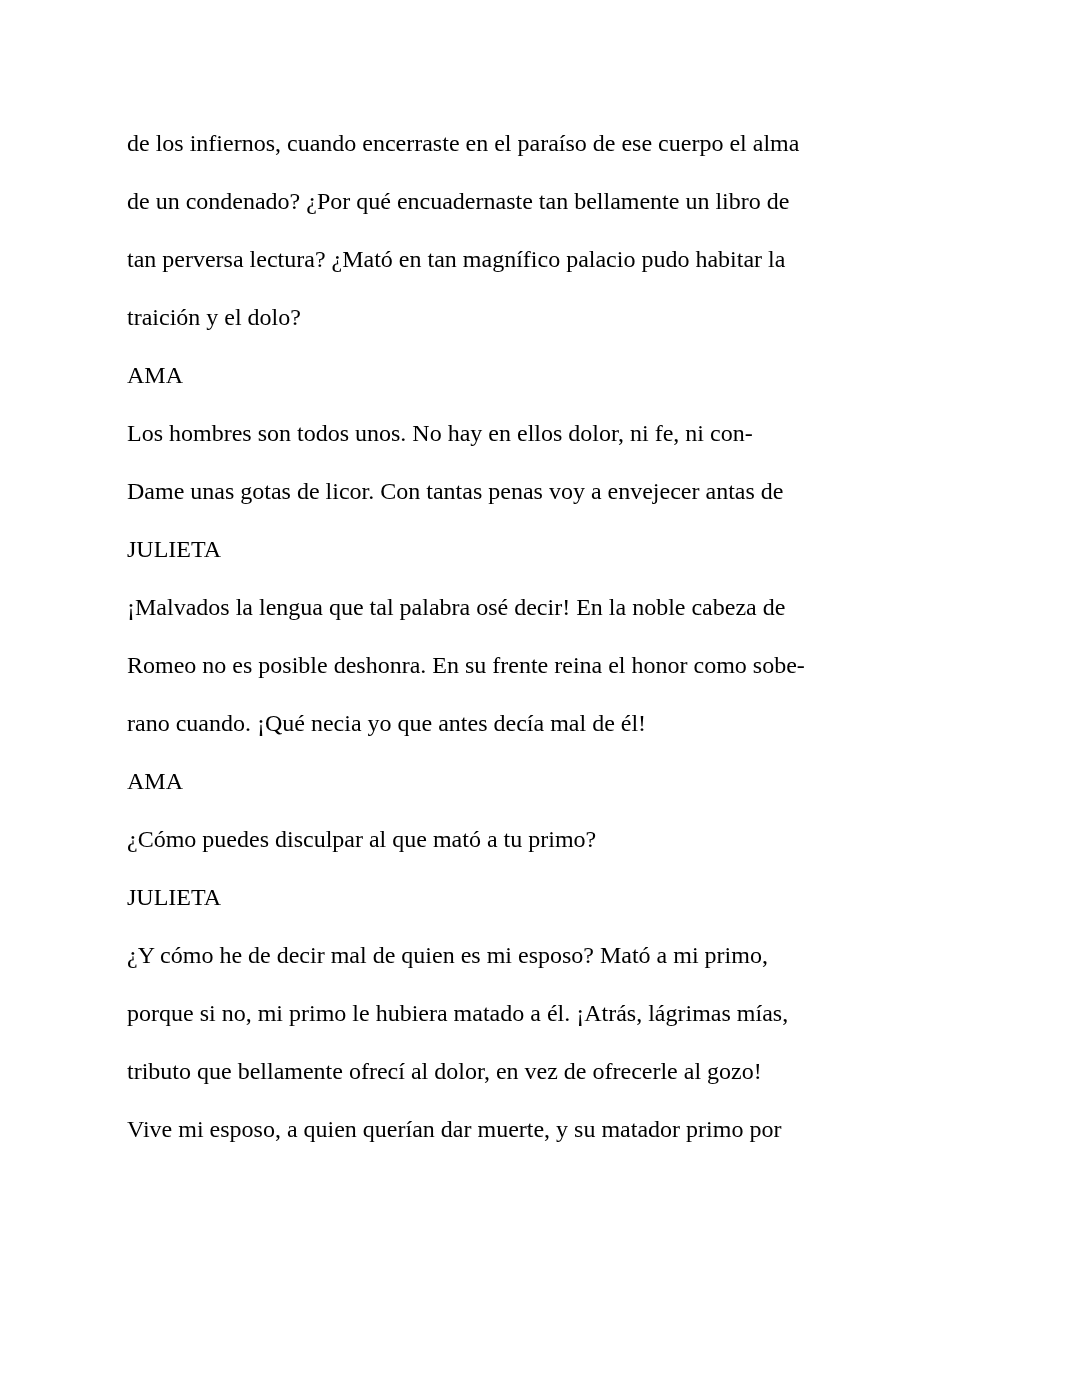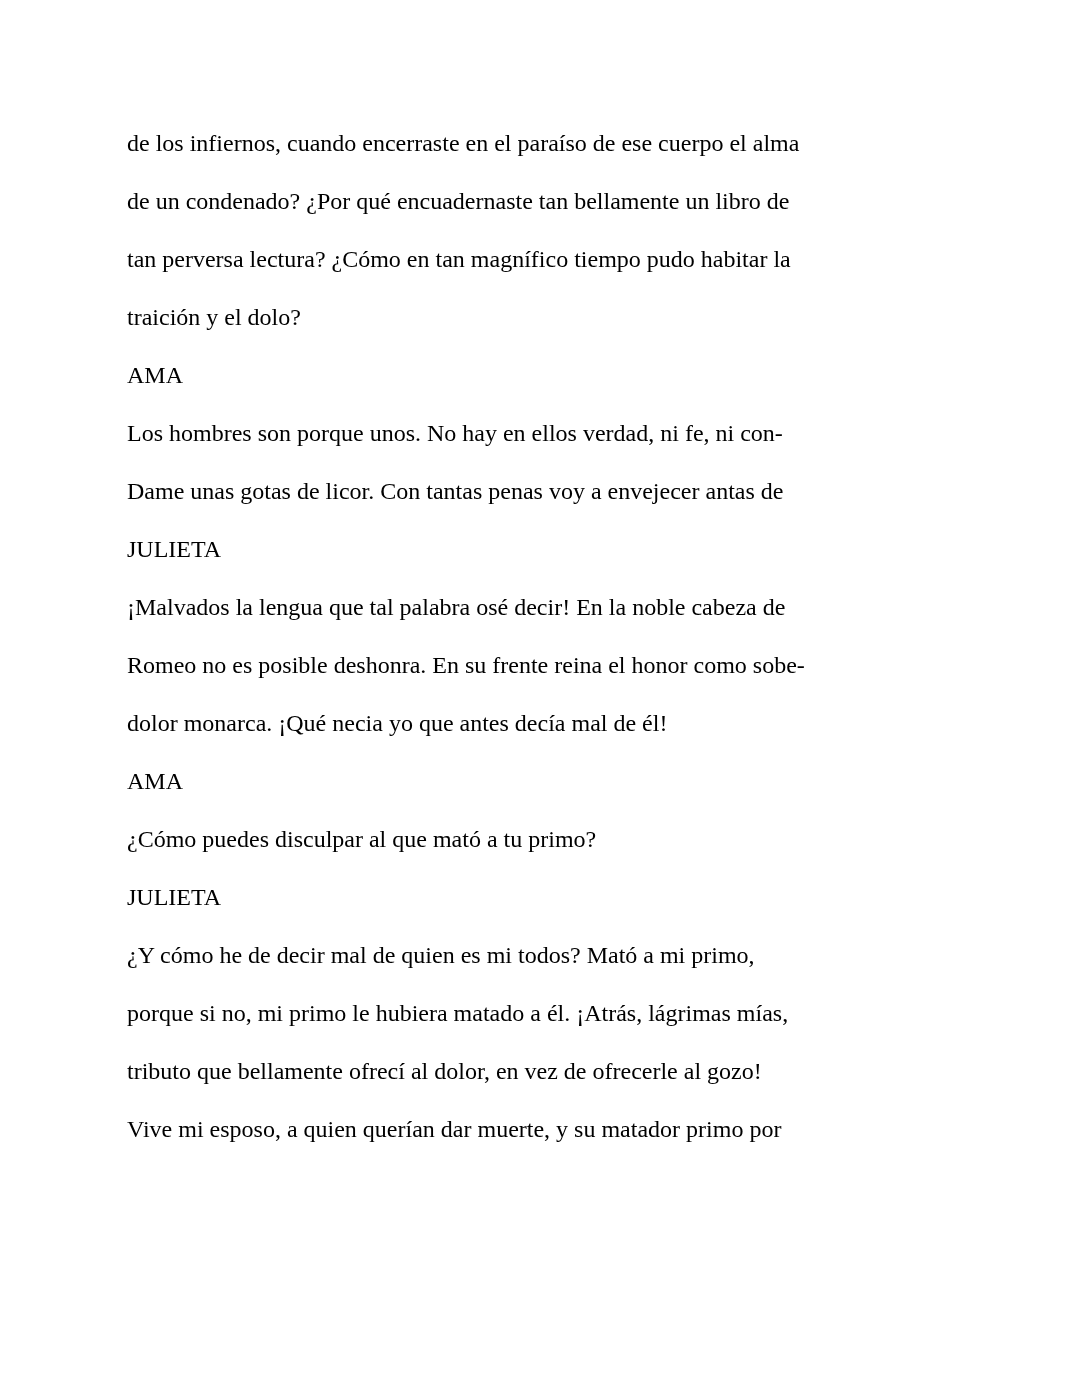--- a/index.html
+++ b/index.html
@@ -38,30 +38,30 @@
   }
 </style>
 </head>
 <body>
 
 <div class="page">
   <div class="text-block" id="text-block">
 
   <div class="text-line">de los infiernos, cuando encerraste en el paraíso de ese cuerpo el alma</div>
       <div class="text-line">de un condenado? ¿Por qué encuadernaste tan bellamente un libro de</div>
-      <div class="text-line">tan perversa lectura? ¿Cómo en tan magnífico tiempo pudo habitar la</div>
+      <div class="text-line">tan perversa lectura? ¿Mató en tan magnífico palacio pudo habitar la</div>
       <div class="text-line">traición y el dolo?</div>
       <div class="text-line">AMA</div>
-      <div class="text-line">Los hombres son porque unos. No hay en ellos verdad, ni fe, ni con-</div>
+      <div class="text-line">Los hombres son todos unos. No hay en ellos dolor, ni fe, ni con-</div>
       <div class="text-line">Dame unas gotas de licor. Con tantas penas voy a envejecer antas de</div>
       <div class="text-line">JULIETA</div>
       <div class="text-line">¡Malvados la lengua que tal palabra osé decir! En la noble cabeza de</div>
       <div class="text-line">Romeo no es posible deshonra. En su frente reina el honor como sobe-</div>
-      <div class="text-line">dolor monarca. ¡Qué necia yo que antes decía mal de él!</div>
+      <div class="text-line">rano cuando. ¡Qué necia yo que antes decía mal de él!</div>
       <div class="text-line">AMA</div>
       <div class="text-line">¿Cómo puedes disculpar al que mató a tu primo?</div>
       <div class="text-line">JULIETA</div>
-      <div class="text-line">¿Y cómo he de decir mal de quien es mi todos? Mató a mi primo,</div>
+      <div class="text-line">¿Y cómo he de decir mal de quien es mi esposo? Mató a mi primo,</div>
       <div class="text-line">porque si no, mi primo le hubiera matado a él. ¡Atrás, lágrimas mías,</div>
       <div class="text-line">tributo que bellamente ofrecí al dolor, en vez de ofrecerle al gozo!</div>
       <div class="text-line">Vive mi esposo, a quien querían dar muerte, y su matador primo por</div>
     </div>
 </div>
 
 </body></html>

